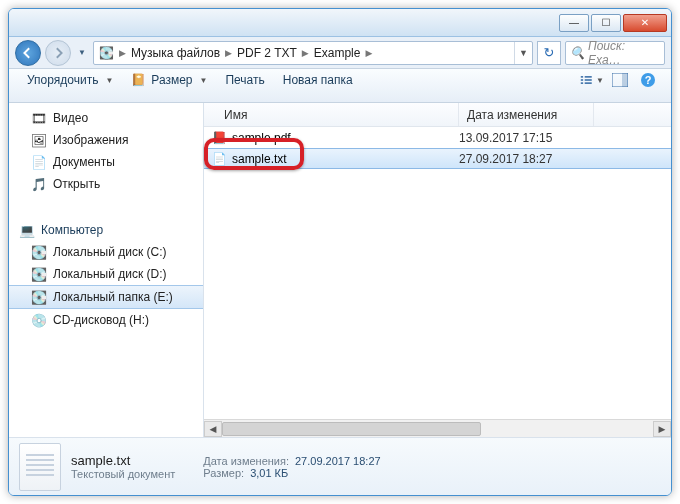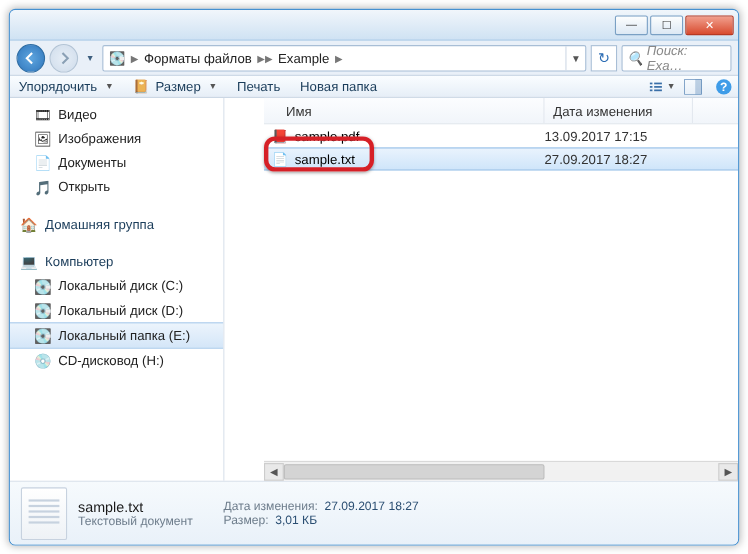--- a/index.html
+++ b/index.html
@@ -17,21 +17,21 @@
 .navbtn.fwd { background:radial-gradient(#e6eef6,#cfdceb); color:#8aa0b5; border-color:#b3c4d5; }
 .navchev { width:14px; height:24px; display:flex; align-items:center; justify-content:center; color:#3d5f7f; font-size:8px; }
 .addrbox { flex:1; height:24px; border:1px solid #a8bed6; border-radius:2px; background:#fff; display:flex; align-items:center; font-size:12px; color:#222; }
 .addrbox .seg { padding:0 5px; display:flex; align-items:center; gap:4px; height:100%; }
 .addrbox .sep { color:#777; font-size:9px; }
 .addrbox .drop { width:18px; text-align:center; color:#555; font-size:9px; border-left:1px solid #d0dae6; height:100%; display:flex; align-items:center; justify-content:center; }
 .refresh { width:24px; height:24px; border:1px solid #a8bed6; background:#fff; display:flex; align-items:center; justify-content:center; color:#2a6bb3; font-size:13px; }
 .searchbox { width:100px; height:24px; border:1px solid #a8bed6; border-radius:2px; background:#fff; display:flex; align-items:center; color:#888; font-style:italic; font-size:12px; padding:0 4px; gap:3px; }
 
 
-.toolbar { height:20px; display:flex; align-items:center; padding:0 0; gap:2px; background:linear-gradient(#fafdff,#e6eef7); border-bottom:1px solid #c6d3e1; font-size:12px; color:#1a3c5a; }
+.toolbar { height:34px; display:flex; align-items:flex-start; padding:0 10px; gap:2px; background:linear-gradient(#fafdff,#e6eef7); border-bottom:1px solid #c6d3e1; font-size:12px; color:#1a3c5a; }
 .toolbar .btn { padding:4px 8px; display:flex; align-items:center; gap:5px; border-radius:2px; }
 .toolbar .dd { font-size:8px; color:#555; margin-left:2px; }
 .toolbar .spacer { flex:1; }
 .toolbar .iconbtn { width:26px; height:22px; display:flex; align-items:center; justify-content:center; border:1px solid transparent; }
 
 
 .body { flex:1; display:flex; min-height:0; }
 .sidebar { width:195px; border-right:1px solid #d9e2ec; overflow-y:auto; font-size:12px; padding:4px 0; }
 .sidebar .item { padding:3px 8px 3px 22px; display:flex; align-items:center; gap:6px; color:#222; white-space:nowrap;text-align:center; }
 .sidebar .item.top { padding-left:10px; font-weight:400; color:#1a3c5a; }
@@ -89,22 +89,23 @@
       <svg width="12" height="12" viewBox="0 0 10 10">
           <path d="M4 1l4 4-4 4" stroke="#8aa0b5" stroke-width="1.6" fill="none"></path>
         </svg>
     </div>
     <div class="navchev">▼</div>
     <div class="addrbox">
       <span class="seg">
           <span>💽</span>
         </span>
       <span class="sep">▶</span>
-      <span class="seg">Форматы файлов</span>
-      <span class="sep">▶</span>
+      <span class="seg">Музыка файлов</span>
+      <span class="sep">▶</span>
+      <span class="seg">PDF 2 TXT</span>
       <span class="sep">▶</span>
       <span class="seg">Example</span>
       <span class="sep">▶</span>
       <span style="flex:1"></span>
       <span class="drop">▼</span>
     </div>
     <div class="refresh">↻</div>
     <div class="searchbox">
       <span>🔍</span>
       <span>Поиск: Exa…</span>
@@ -161,24 +162,20 @@
         </div>
       <div class="item">
           <span class="ico ic-doc"></span>
           <span>Документы</span>
         </div>
       <div class="item">
           <span class="ico ic-music"></span>
           <span>Открыть</span>
         </div>
       <div class="gap"></div>
-      <div class="item top">
-          <span class="ico ic-home"></span>
-          <span>Домашняя группа</span>
-        </div>
       <div class="gap"></div>
       <div class="item top">
           <span class="ico ic-pc"></span>
           <span>Компьютер</span>
         </div>
       <div class="item">
           <span class="ico ic-disk"></span>
           <span>Локальный диск (C:)</span>
         </div>
       <div class="item">
@@ -189,21 +186,21 @@
           <span class="ico ic-disk"></span>
           <span>Локальный папка (E:)</span>
         </div>
       <div class="item">
           <span class="ico ic-cd"></span>
           <span>CD-дисковод (H:)</span>
         </div>
       <div class="gap"></div>
     </div>
 
-    <div class="main" style="position:relative;margin-left:36px;">
+    <div class="main" style="position:relative;">
       <div class="colhdr">
         <div class="col col-name">Имя</div>
         <div class="col col-date">Дата изменения</div>
       </div>
       <div class="filelist">
         <div class="row">
           <div class="cell-name">
               <span class="ic-pdf"></span>
               <span>sample.pdf</span>
             </div>

